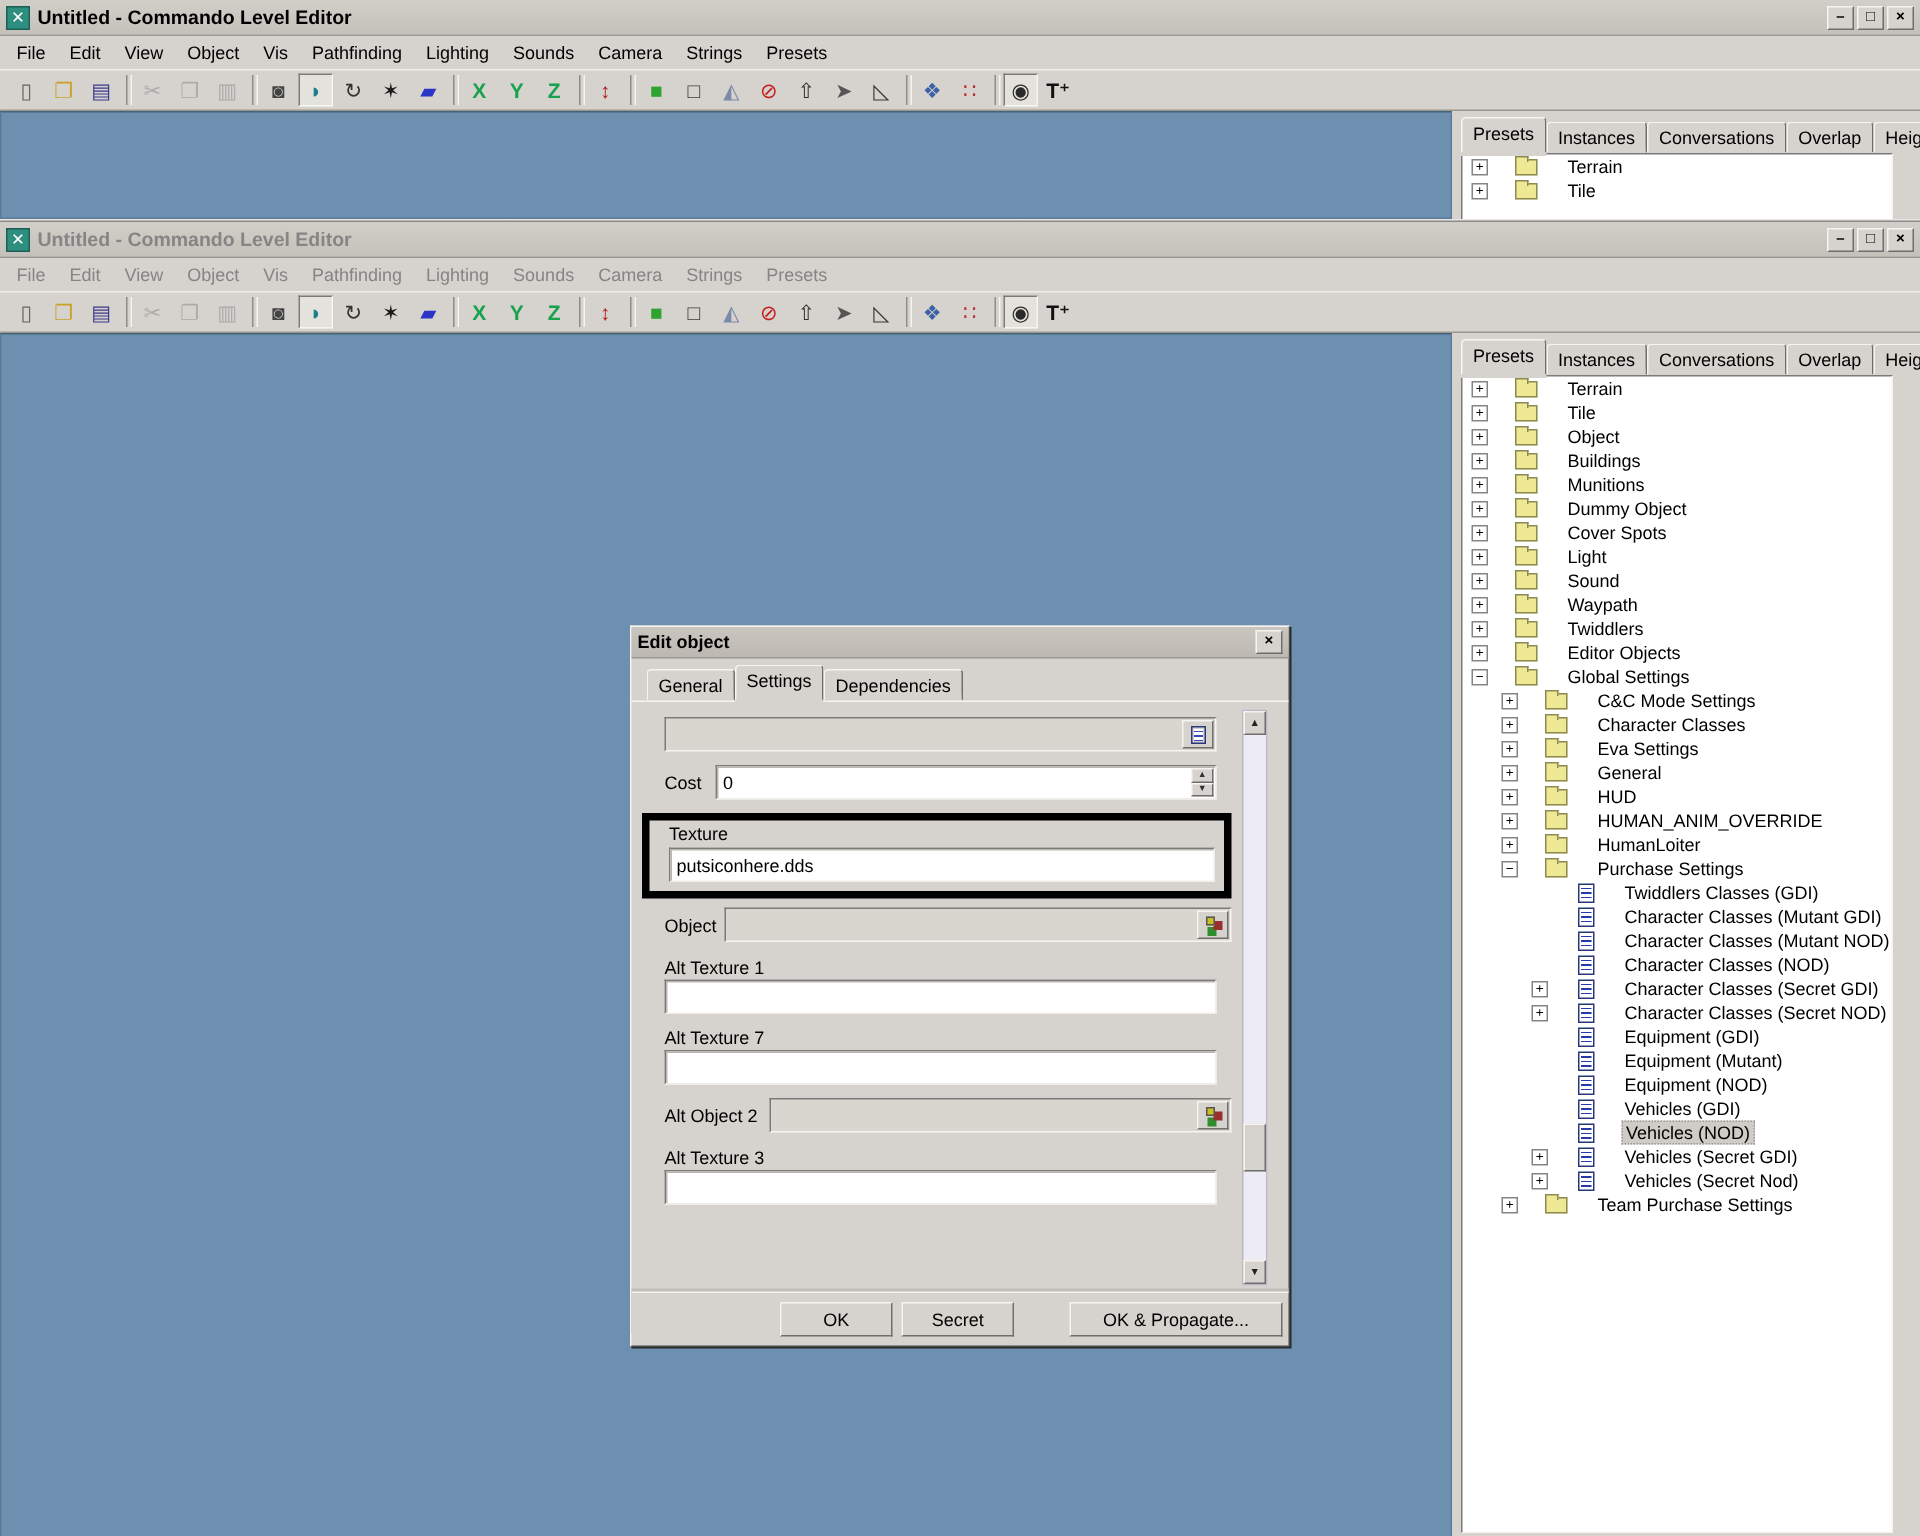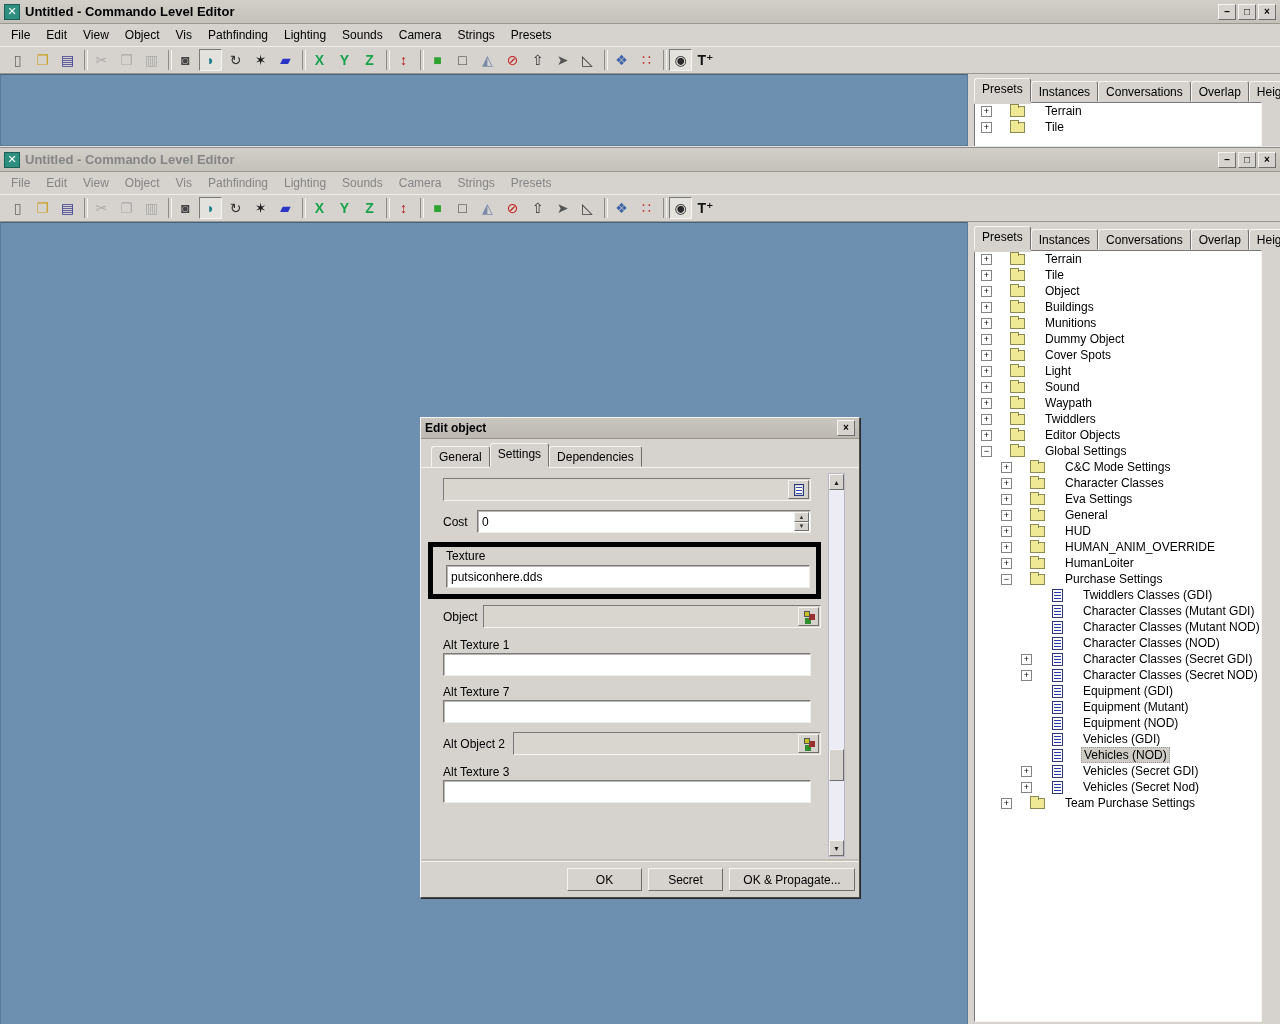--- a/index.html
+++ b/index.html
@@ -137,21 +137,21 @@
   .sbtn { position:absolute; left:0; right:0; height:16px; background:#D6D3CE; font-size:7px;
     display:flex; align-items:center; justify-content:center; color:#222; }
   .sbtn.up { top:0; } .sbtn.down { bottom:0; }
   .sthumb { position:absolute; left:0; right:0; top:275px; height:32px; background:#D6D3CE; }
 
   .dbuttons { display:flex; justify-content:flex-end; gap:6px; padding:6px 4px 0 0;
     border-top:1px solid #F6F4F0; box-shadow:0 -2px 0 #c2bfb9; }
   .btn { height:23px; background:#D6D3CE; display:flex; align-items:center;
     justify-content:center; font-size:12px; }
   .btn.ok, .btn.cancel { width:75px; }
-  .btn.okp { width:126px; }
+  .btn.okp { width:142px;margin-left:31px; }
 </style>
 </head>
 <body>
 
 <div class="window win1">
   <div class="titlebar">
     <span class="appicon">✕</span>
     <span class="title">Untitled - Commando Level Editor</span>
     <span class="winbtns">
       <span class="wbtn out">–</span>

